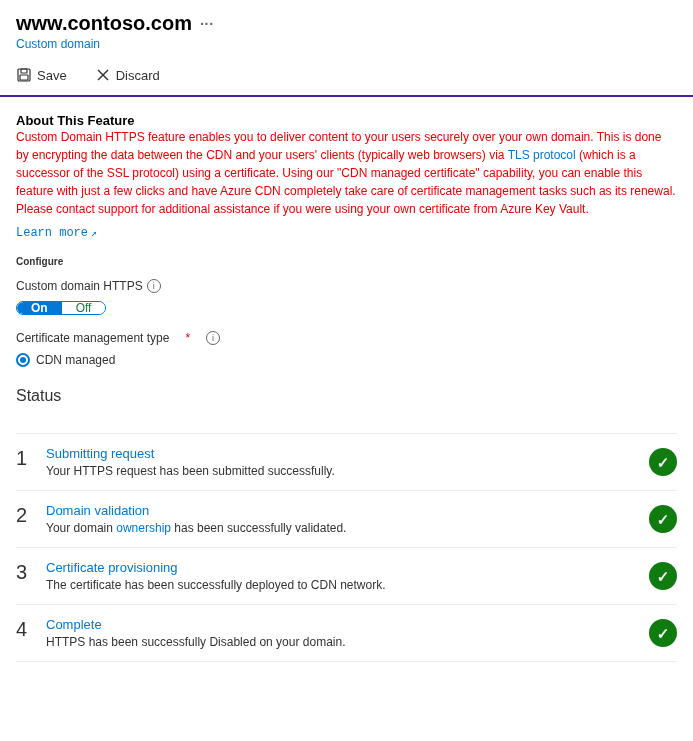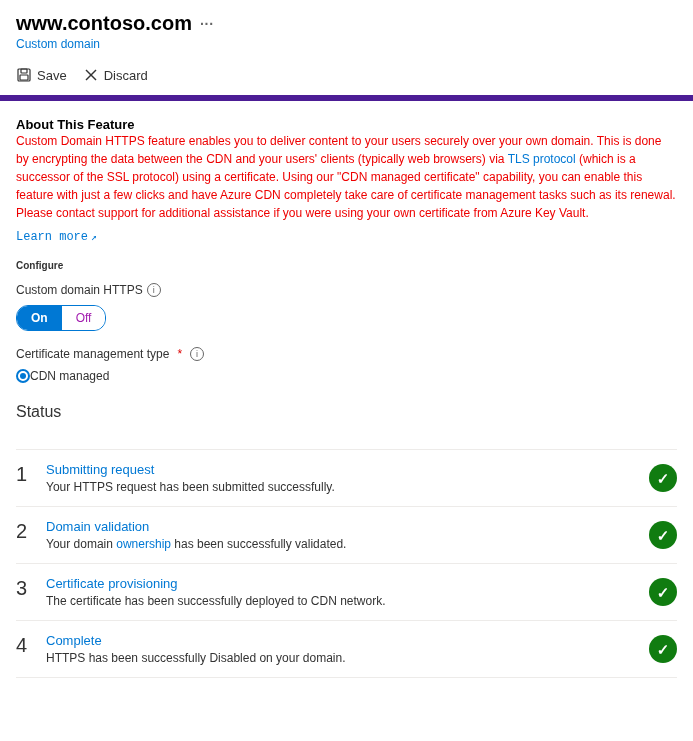--- a/index.html
+++ b/index.html
@@ -35,22 +35,22 @@
     .header-subtitle {
       font-size: 12px;
       color: #0078d4;
       margin-top: 2px;
     }
 
     .toolbar {
       padding: 8px 16px;
       display: flex;
       align-items: center;
-      gap: 16px;
-      border-bottom: 6px solid #4c1d95;
+      gap: 28px;
+      border-bottom: 2px solid #4c1d95;
     }
 
     .toolbar-btn {
       display: flex;
       align-items: center;
       gap: 5px;
       background: none;
       border: none;
       cursor: pointer;
       font-size: 13px;
@@ -144,59 +144,60 @@
       align-items: center;
       gap: 0;
       margin-bottom: 16px;
     }
 
     .toggle-track {
       display: flex;
       border-radius: 12px;
       overflow: hidden;
       border: 1px solid #0078d4;
-      height: 26px;
+      height: 14px;
     }
 
     .toggle-on {
       background: #0078d4;
       color: #fff;
       padding: 0 14px;
       font-size: 12px;
       font-weight: 600;
       display: flex;
       align-items: center;
       border-radius: 10px 0 0 10px;
     }
 
     .toggle-off {
       background: #fff;
-      color: #a21caf;
+      color: #15803d;
       padding: 0 14px;
       font-size: 12px;
       display: flex;
       align-items: center;
       border-radius: 0 10px 10px 0;
     }
 
     .cert-label {
       font-size: 12px;
       display: flex;
       align-items: center;
-      gap: 8px;
+      gap: 16px;
       margin-bottom: 8px;
     }
 
     .required-star {
       color: #d00;
     }
 
     .radio-option {
       display: flex;
       align-items: center;
+      gap: 6px;
       font-size: 12px;
       margin-bottom: 20px;
     }
 
     .radio-circle {
       width: 14px;
       height: 14px;
       border-radius: 50%;
       border: 2px solid #0078d4;
       display: inline-flex;

